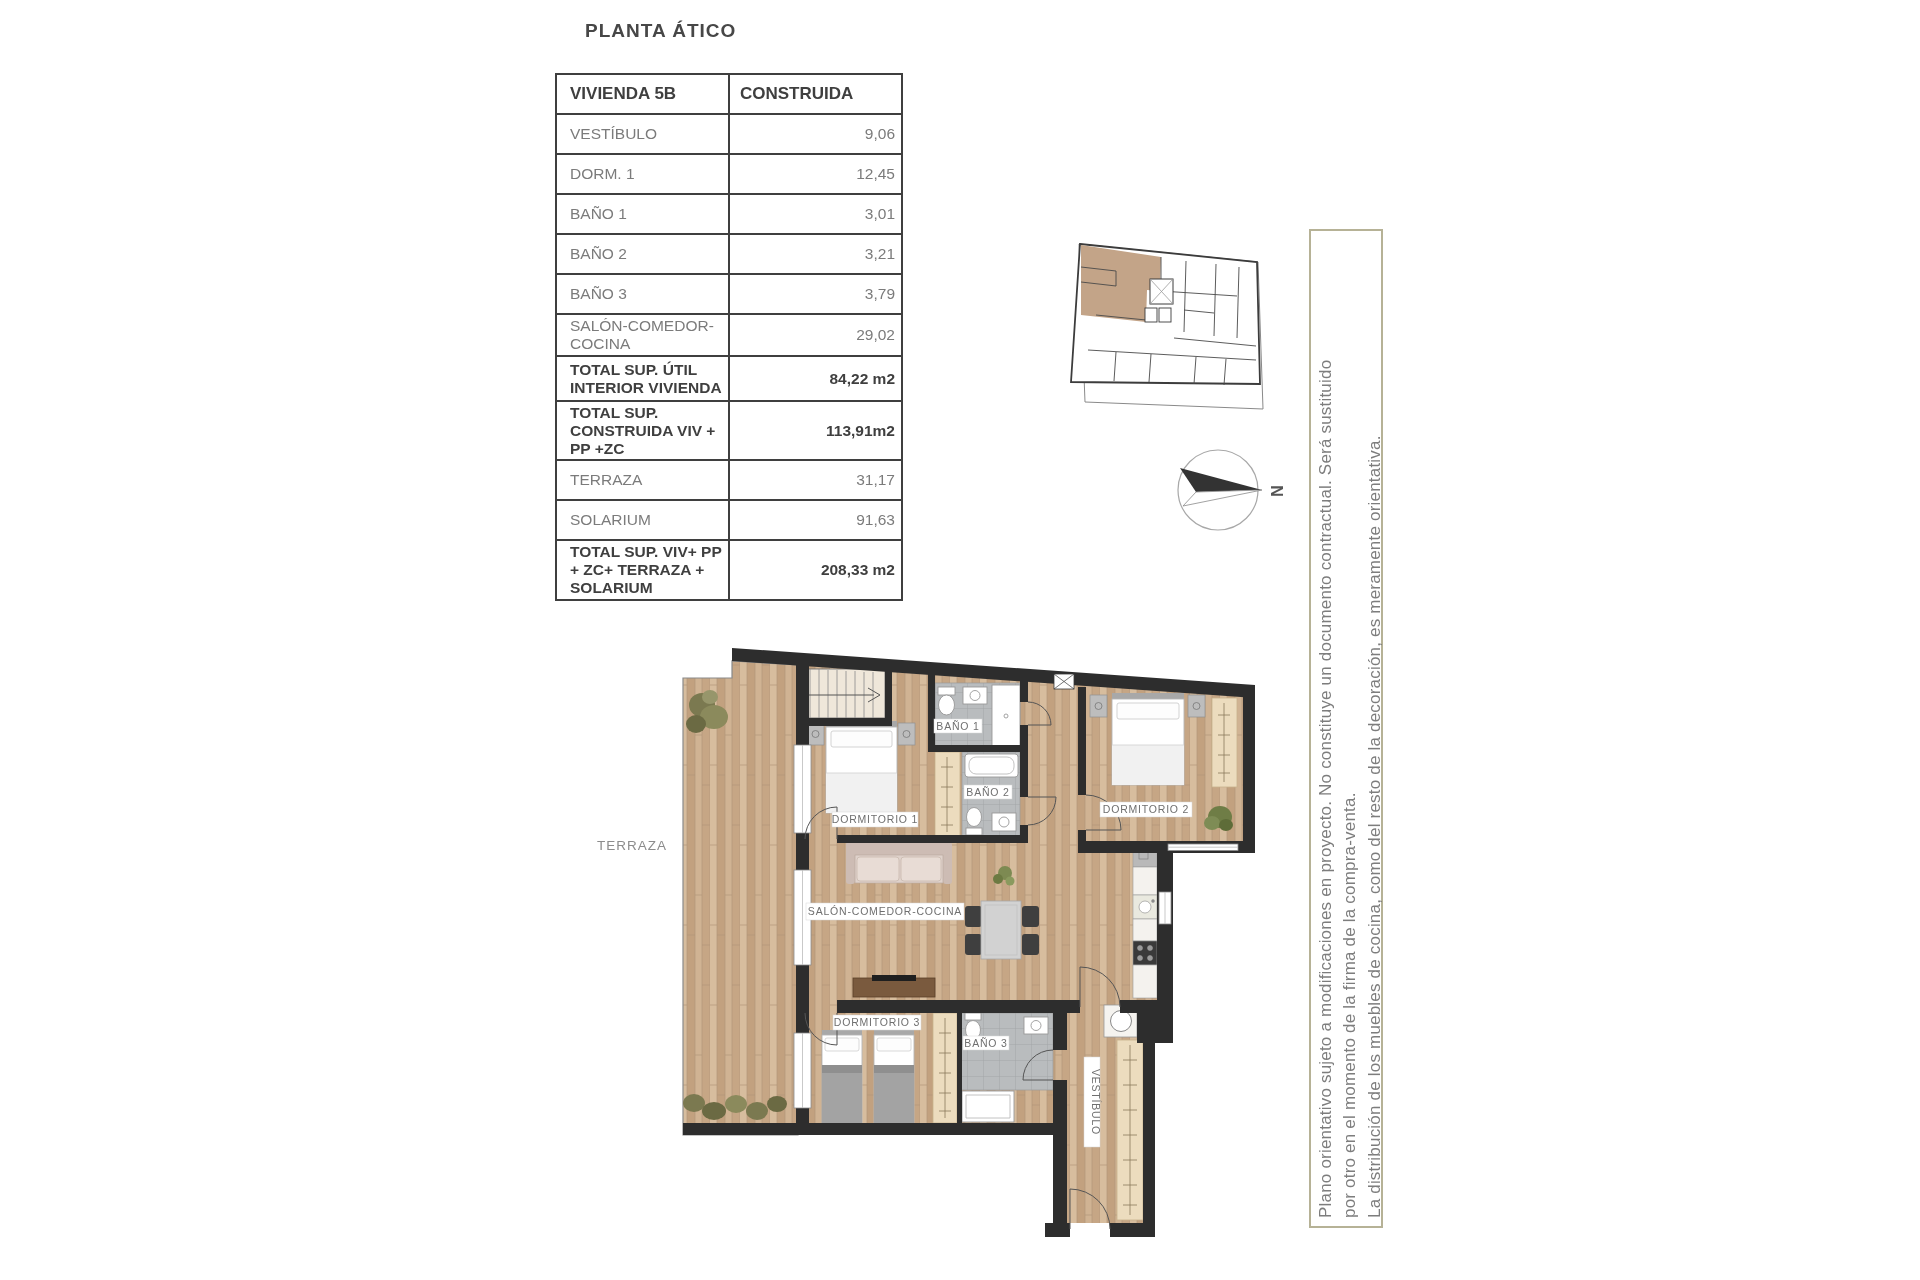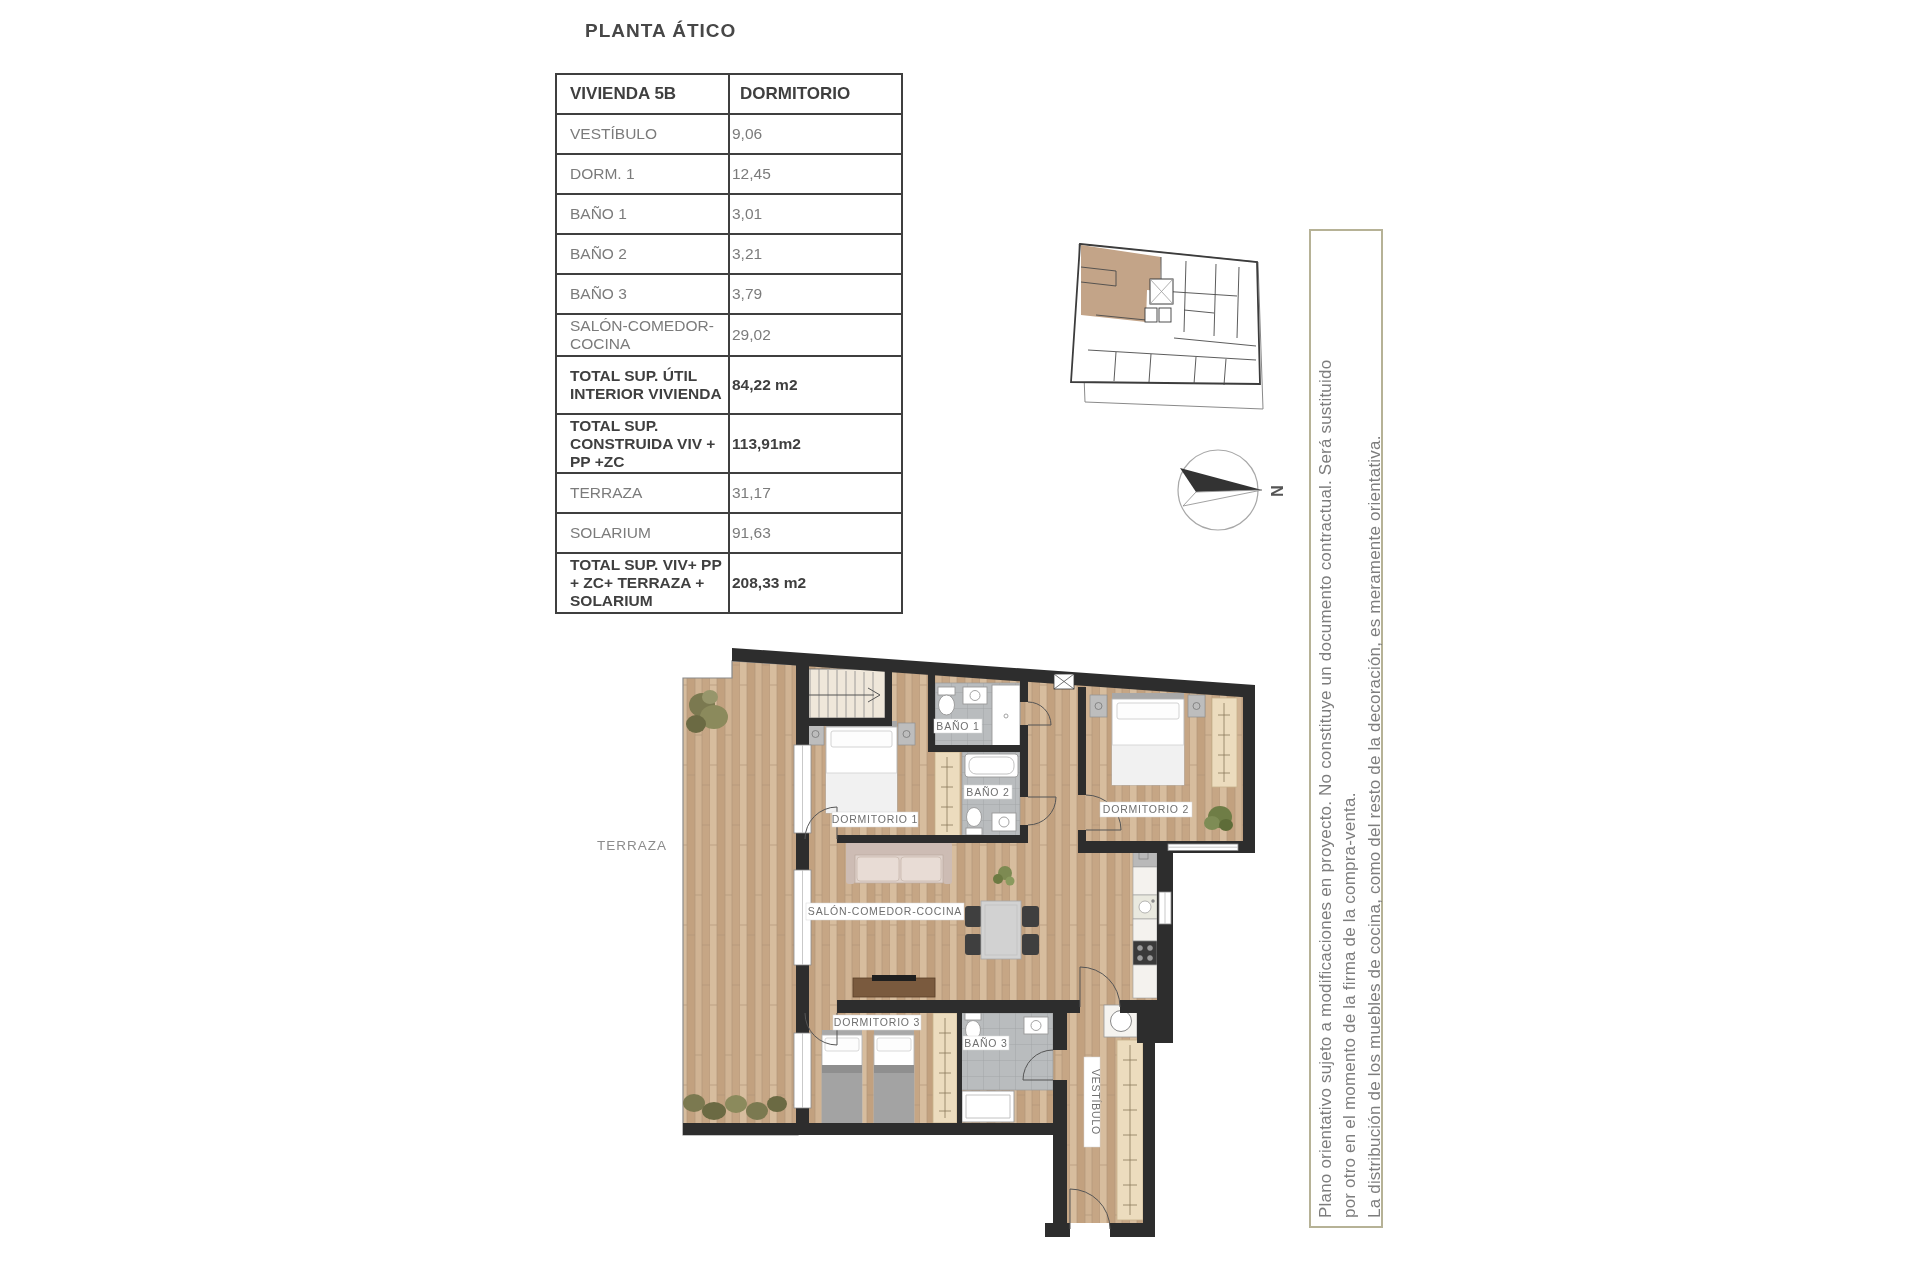--- a/index.html
+++ b/index.html
@@ -9,23 +9,23 @@
 
   
   #plan-title{left:585px;top:20px;font-size:19px;font-weight:bold;color:#474747;letter-spacing:1px;}
 
   
   #area-table{left:555px;top:73px;width:348px;border-collapse:collapse;table-layout:fixed;}
   #area-table td,#area-table th{border:2px solid #3f3f3f;padding:2px 6px 2px 13px;vertical-align:middle;}
   #area-table th{height:30px;font-size:17px;color:#3f3f3f;text-align:left;}
   #area-table th.c2{text-align:left;padding-left:10px;}
   #area-table td.c1{width:236px;font-size:15.5px;color:#7b7b7b;}
-  #area-table td.c2{width:100px;text-align:left;font-size:15.5px;color:#7b7b7b;padding-left:2px;}
+  #area-table td.c2{width:100px;text-align:right;font-size:15.5px;color:#7b7b7b;padding-left:2px;}
   #area-table tr{height:40px;}
-  #area-table tr.bold{height:58px;}
+  #area-table tr.bold{height:45px;}
   #area-table tr.bold td{font-weight:bold;color:#3f3f3f;line-height:1.15;}
 
   
   #disclaimer-box{left:1309px;top:229px;width:74px;height:999px;border:2px solid #b6b296;box-sizing:border-box;}
   #disclaimer-inner{width:100%;height:100%;writing-mode:vertical-rl;transform:rotate(180deg);
     box-sizing:border-box;padding:8px 3px;font-size:17px;line-height:1.43;color:#7d7d7d;letter-spacing:.2px;}
 
   
   #terraza-label{left:597px;top:838px;font-size:13.5px;color:#8c8c8c;letter-spacing:1px;}
 
@@ -35,21 +35,21 @@
 </style>
 </head>
 <body>
 
 <div id="plan-title" class="abs">PLANTA ÁTICO</div>
 
 <table id="area-table" class="abs">
   <thead>
     <tr>
       <th class="c1">VIVIENDA 5B</th>
-      <th class="c2">DORMITORIO</th>
+      <th class="c2">CONSTRUIDA</th>
     </tr>
   </thead>
   <tbody id="area-table-body">
       <tr>
     <td class="c1">VESTÍBULO</td>
     <td class="c2">9,06</td>
   </tr>
       <tr>
     <td class="c1">DORM. 1</td>
     <td class="c2">12,45</td>

